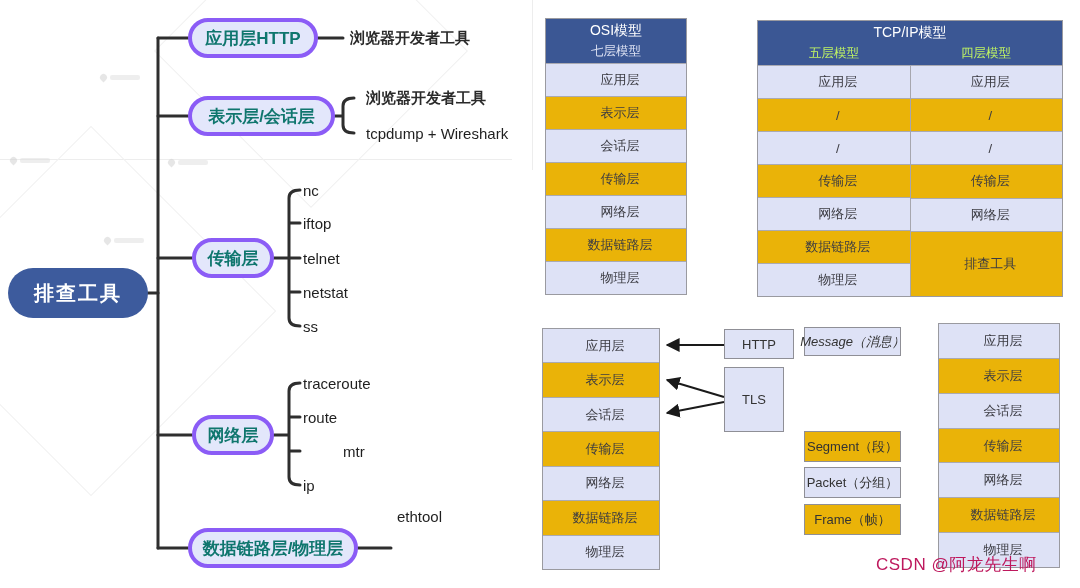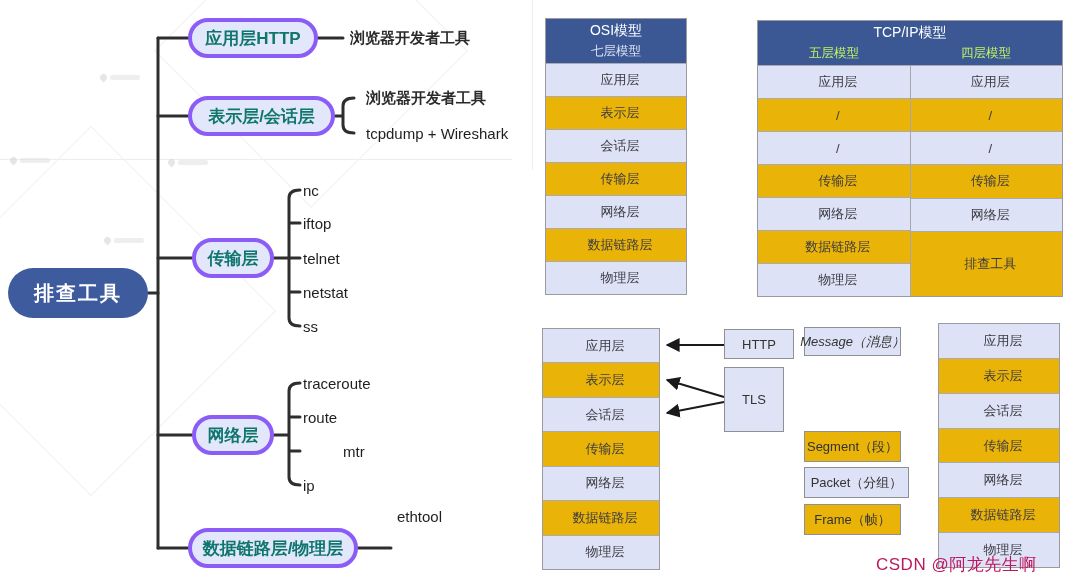--- a/index.html
+++ b/index.html
@@ -202,21 +202,21 @@
     <div class="row lav">网络层</div>
     <div class="row lt">数据链路层</div>
     <div class="row lav">物理层</div>
   </div>
 
   <div class="box proto" style="left:724px;top:329px;width:70px;height:30px;">HTTP</div>
   <div class="box proto" style="left:724px;top:367px;width:60px;height:65px;">TLS</div>
 
   <div class="box lav" style="left:804px;top:327px;width:97px;height:29px;font-style:italic;">Message（消息）</div>
   <div class="box lt" style="left:804px;top:431px;width:97px;height:31px;">Segment（段）</div>
-  <div class="box lav" style="left:804px;top:467px;width:105px;height:31px;">Packet（分组）</div>
+  <div class="box lav" style="left:804px;top:467px;width:97px;height:31px;">Packet（分组）</div>
   <div class="box lt" style="left:804px;top:504px;width:97px;height:31px;">Frame（帧）</div>
 
   <div class="tbl" style="left:938px;top:323px;width:122px;height:245px;">
     <div class="row lav" style="border-top:none;">应用层</div>
     <div class="row lt">表示层</div>
     <div class="row lav">会话层</div>
     <div class="row lt">传输层</div>
     <div class="row lav">网络层</div>
     <div class="row lt">数据链路层</div>
     <div class="row lav">物理层</div>

